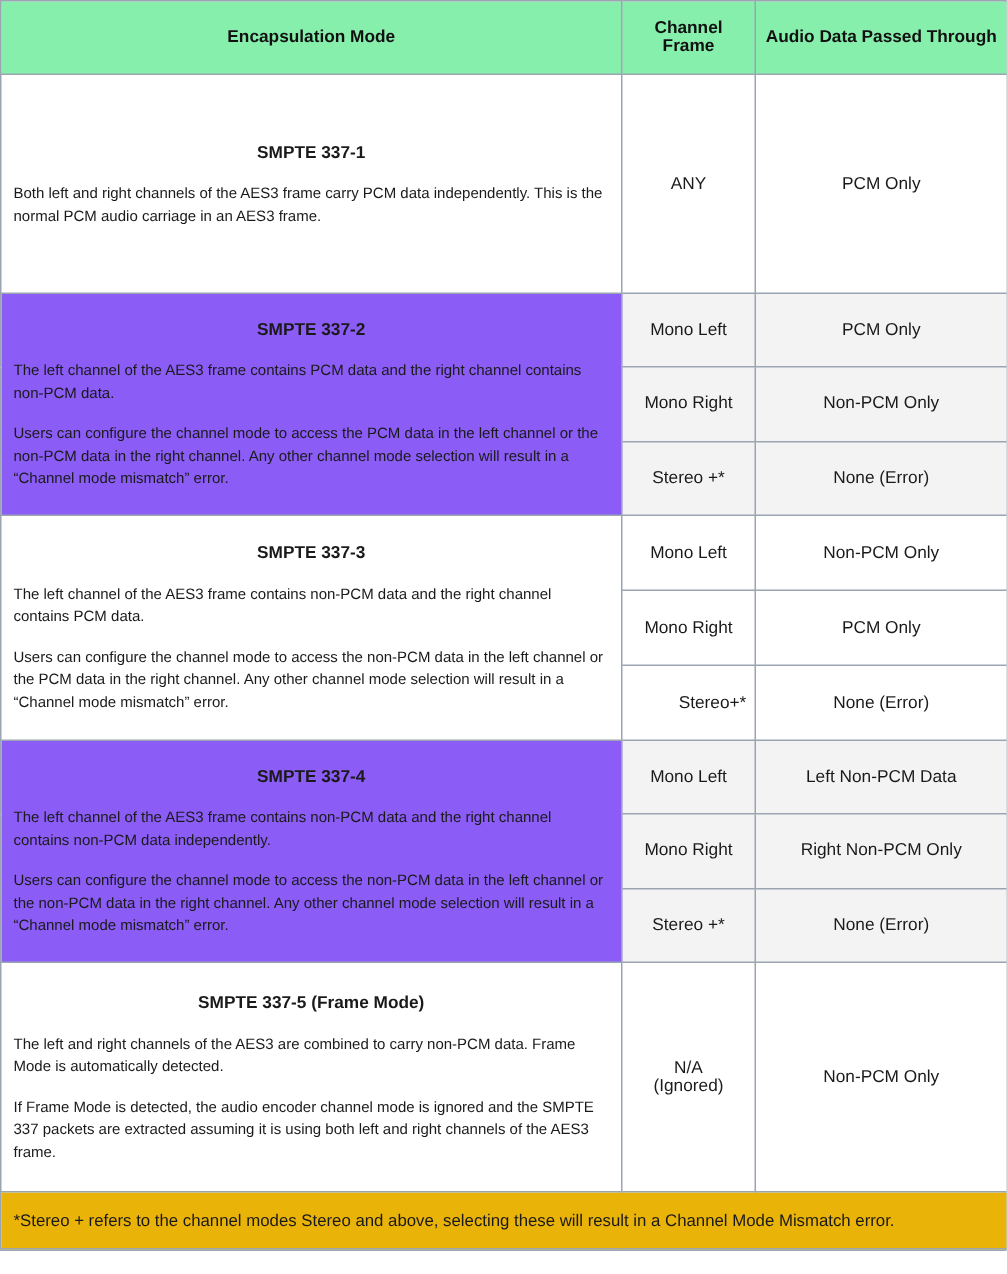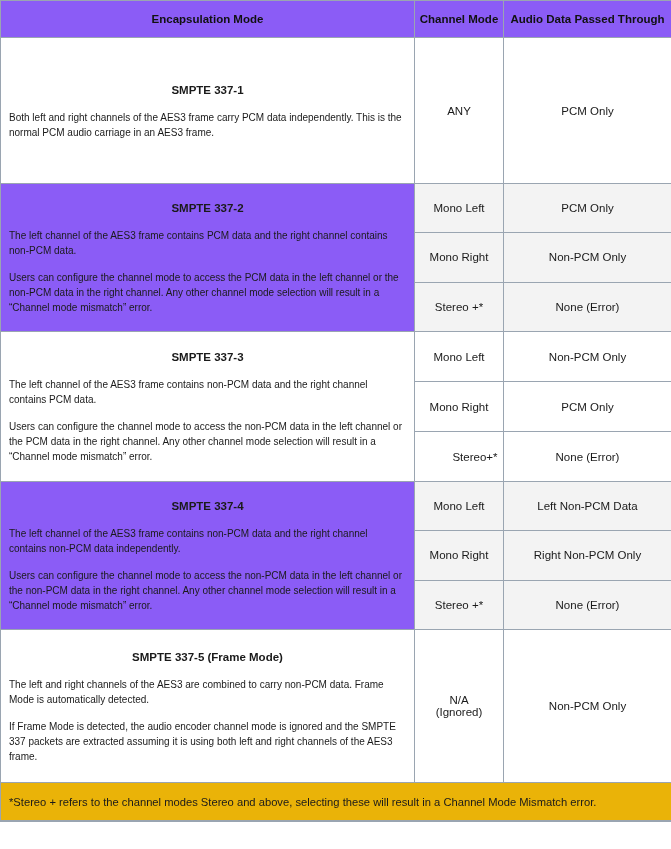--- a/index.html
+++ b/index.html
@@ -26,21 +26,21 @@
     width: 671px;
     table-layout: fixed;
   }
   table.spec td, table.spec th {
     border: 1px solid #9aa5b1;
     vertical-align: middle;
     box-sizing: border-box;
   }
   
   thead th {
-    background: #8b5cf6;
+    background: #86efac;
     font-weight: bold;
     font-size: 11.5px;
     text-align: center;
     padding: 12px 4px;
     color: #111;
   }
   col.c-enc { width: 414px; }
   col.c-chan { width: 89px; }
   col.c-audio { width: 168px; }
 
@@ -87,21 +87,21 @@
 <div class="table-wrap">
   <table class="spec">
     <colgroup>
       <col class="c-enc">
       <col class="c-chan">
       <col class="c-audio">
     </colgroup>
     <thead>
       <tr>
         <th>Encapsulation Mode</th>
-        <th>Channel Mode</th>
+        <th>Channel Frame</th>
         <th>Audio Data Passed Through</th>
       </tr>
     </thead>
     <tbody>
 
       <tr>
         <td class="enc-cell" rowspan="1" style="height:146px;margin-top:47px;">
           <div class="enc-title">SMPTE 337-1</div>
           <p class="enc-para">Both left and right channels of the AES3 frame carry PCM data independently. This is the normal PCM audio carriage in an AES3 frame.</p>
         </td>

